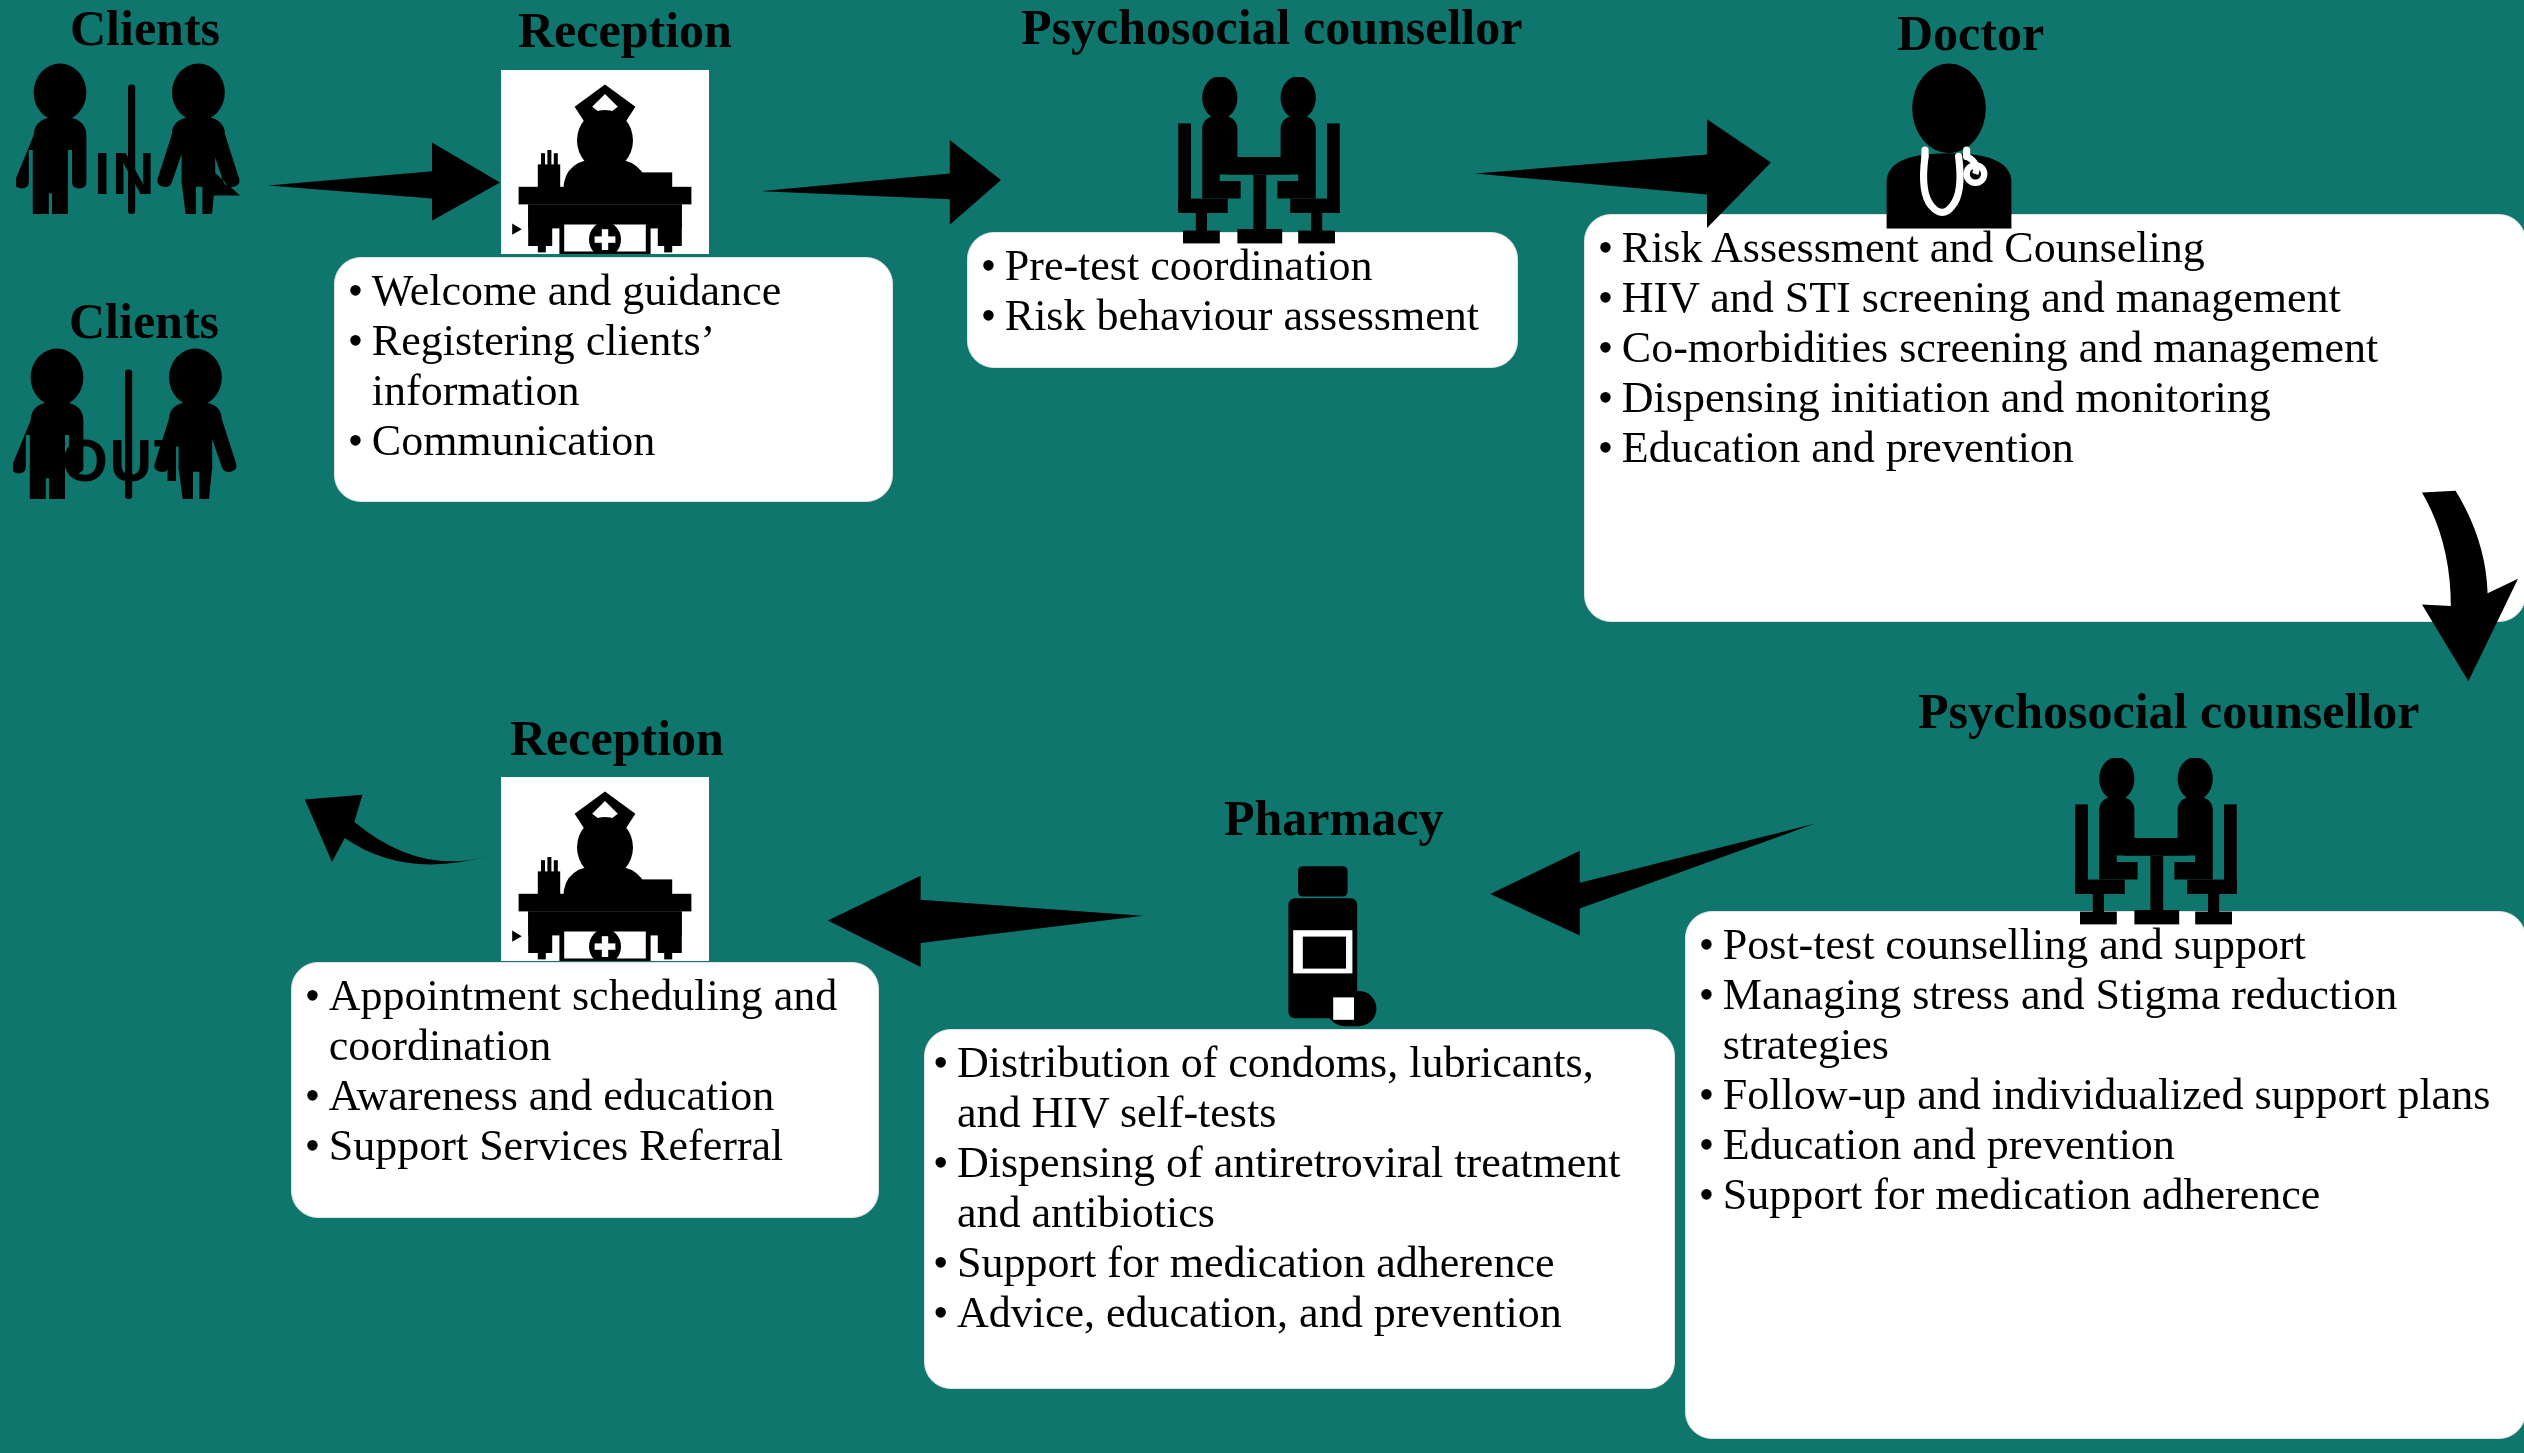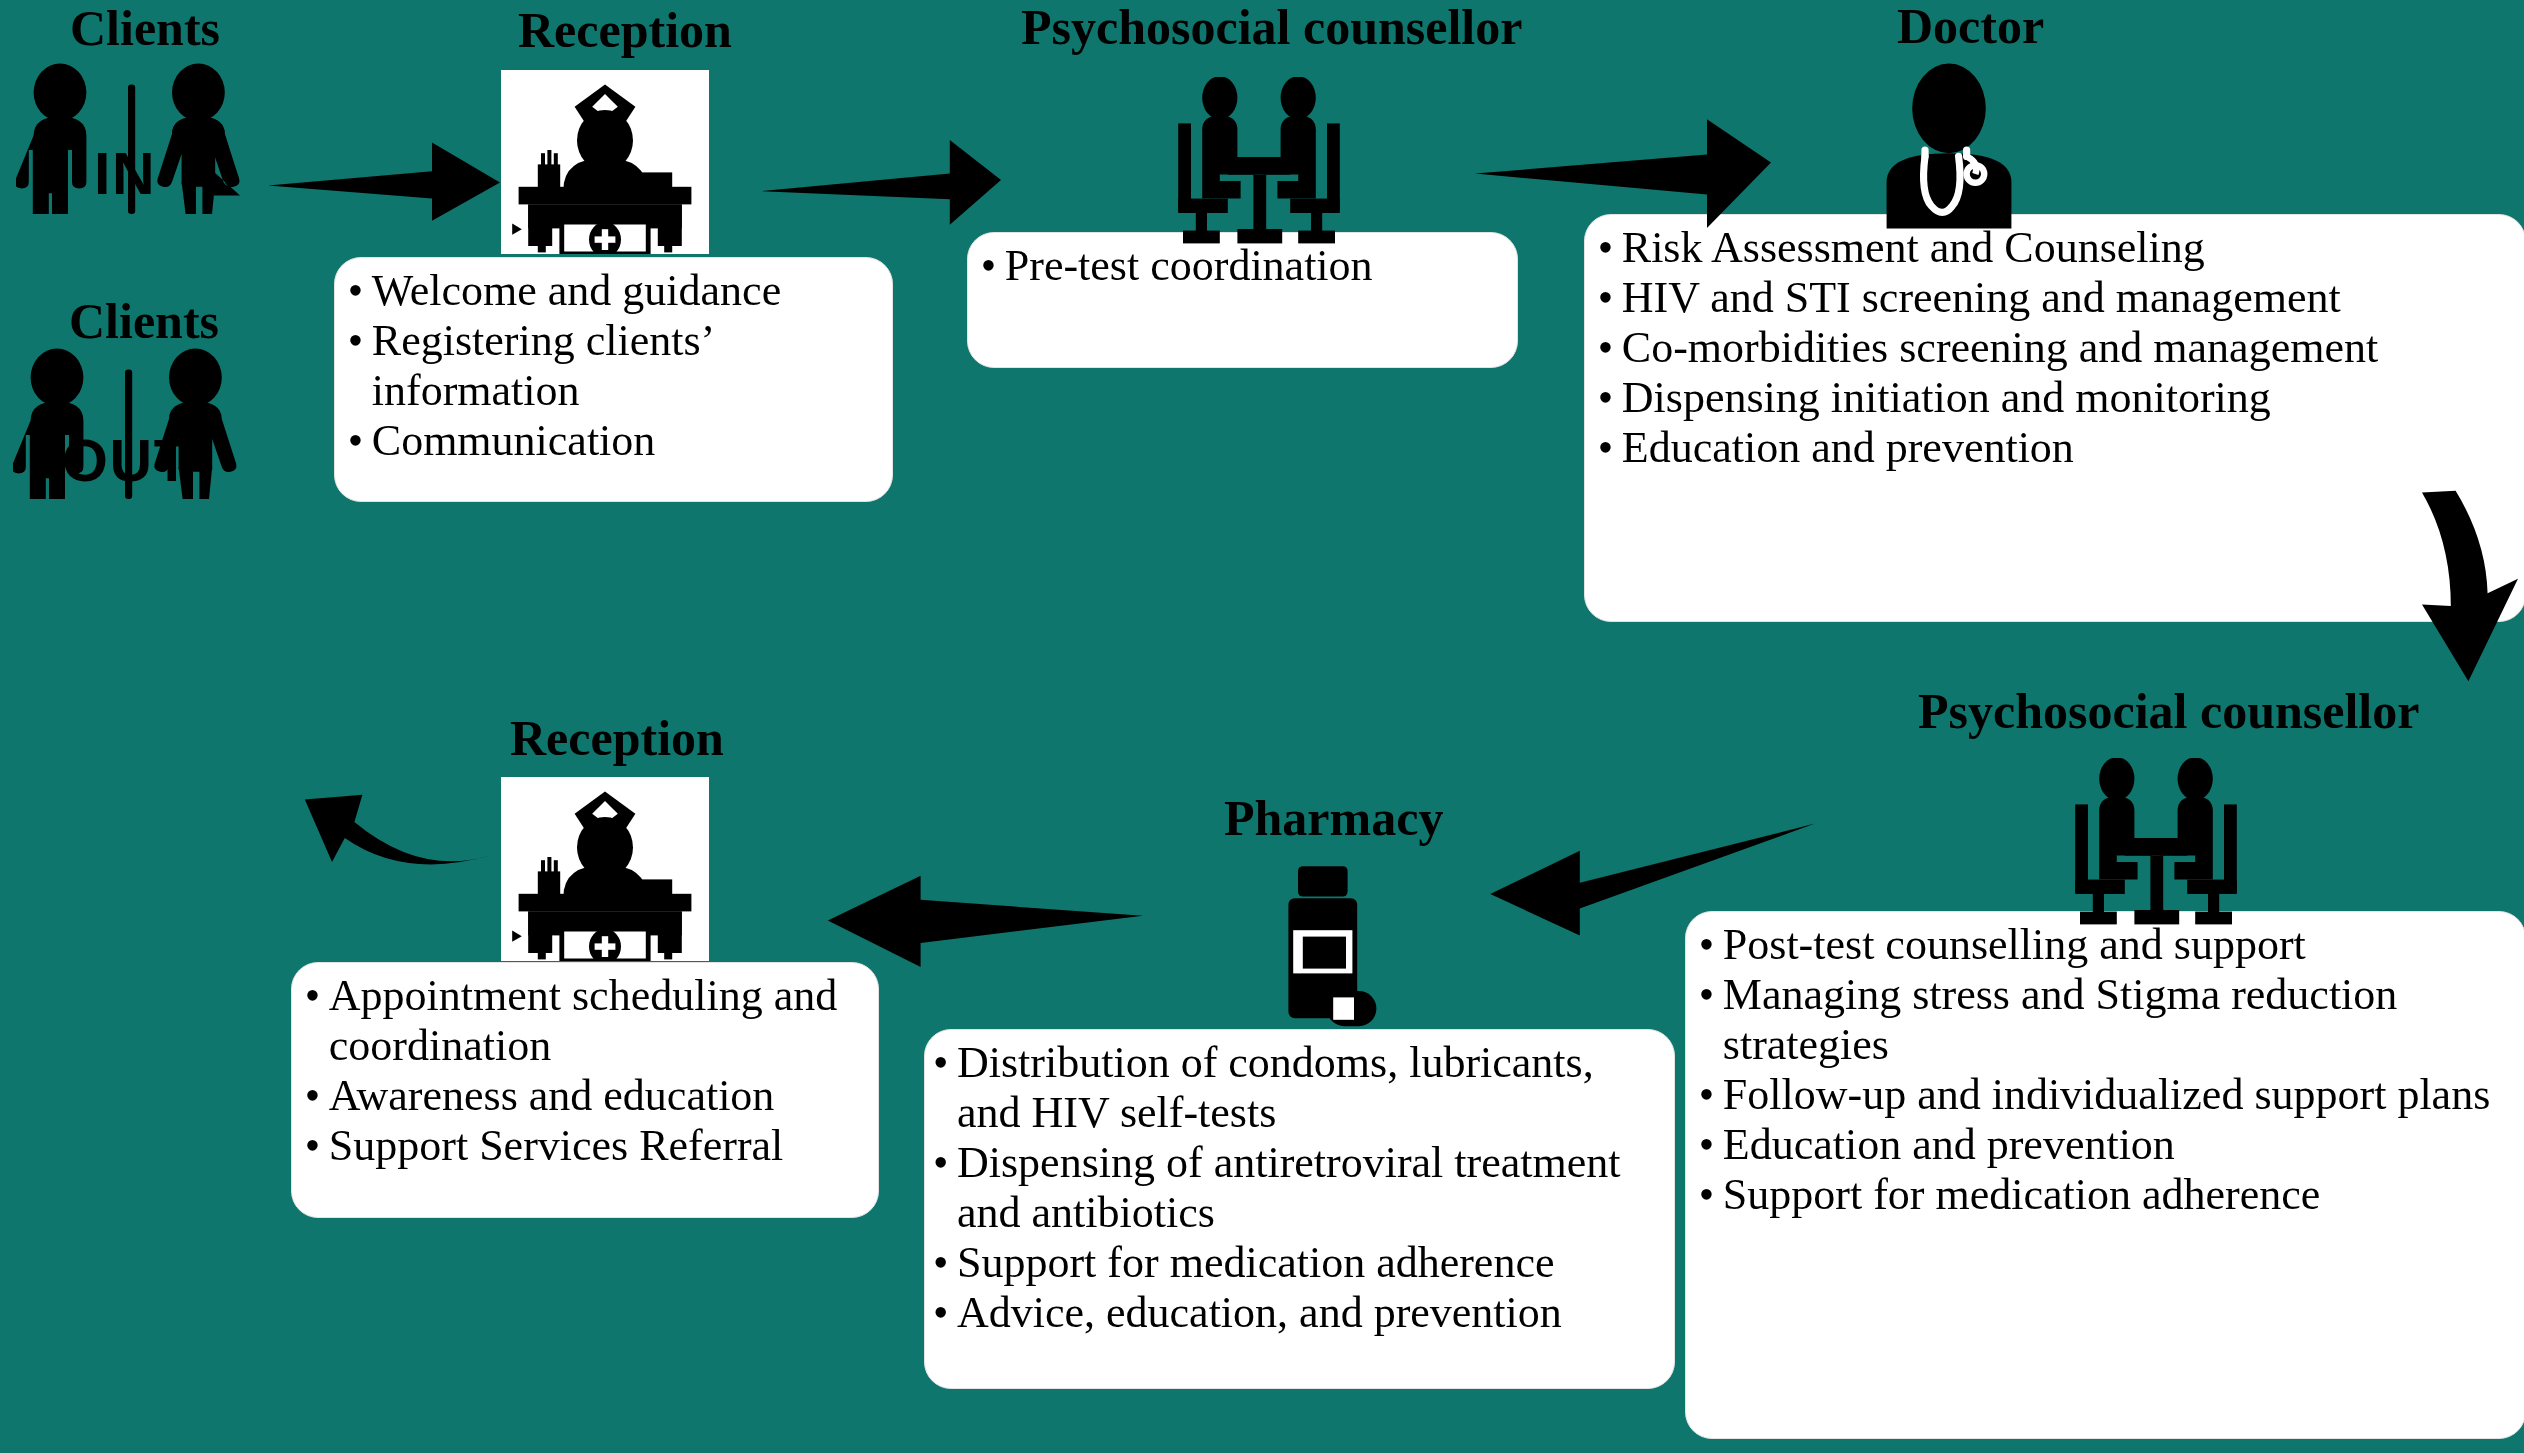--- a/index.html
+++ b/index.html
@@ -183,30 +183,31 @@
 
       <rect x="106" y="100" width="78" height="22" fill="#000"></rect>
       <rect x="138" y="122" width="16" height="72" fill="#000"></rect>
       <rect x="118" y="190" width="56" height="18" fill="#000"></rect>
     </svg>
   </div>
 
   <div class="bullet-box layer-box" style="left:967px; top:232px; width:551px; height:136px;">
     <ul class="bullet-list">
       <li>Pre-test coordination</li>
+      <li>Risk behaviour assessment</li>
     </ul>
   </div>
 
   <div class="arrow layer-front" style="left:1475px; top:116px; width:296px; height:116px;">
     <svg viewBox="0 0 370 145" xmlns="http://www.w3.org/2000/svg">
       <path d="M0 72 L290 48 L290 4 L370 58 L290 140 L290 98 Z" fill="#000"></path>
     </svg>
   </div>
 
-  <div class="node-title" style="left:1897px; top:1px;">Doctor</div>
+  <div class="node-title" style="left:1897px; top:8px;">Doctor</div>
 
   <div class="icon-wrap layer-icon" style="left:1869px; top:62px; width:160px; height:168px;">
     <svg viewBox="0 0 200 210" xmlns="http://www.w3.org/2000/svg">
       <ellipse cx="100" cy="58" rx="46" ry="56" fill="#000"></ellipse>
       <path d="M22 208 l0-58 q0-36 78-36 q78 0 78 36 l0 58 z" fill="#000"></path>
 
       <path d="M70 118 q-6 46 8 62 q14 16 26 0 q14 -16 8 -62" fill="none" stroke="#ffffff" stroke-width="9" stroke-linecap="round"></path>
       <path d="M70 118 l0 -8 M122 118 l0 -8" stroke="#ffffff" stroke-width="9" stroke-linecap="round"></path>
       <circle cx="133" cy="140" r="11" fill="none" stroke="#ffffff" stroke-width="8"></circle>
       <path d="M122 118 q16 8 11 22" fill="none" stroke="#ffffff" stroke-width="8"></path>

